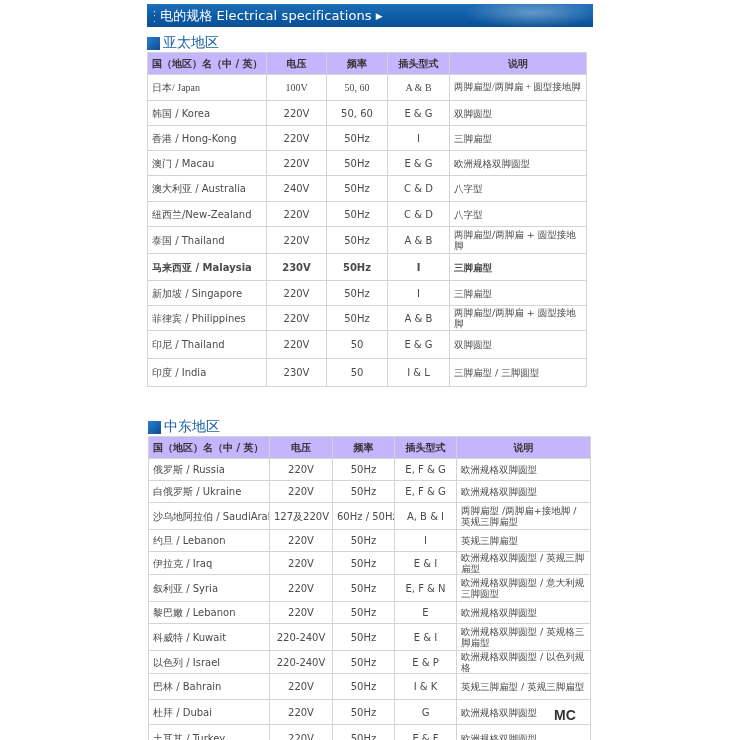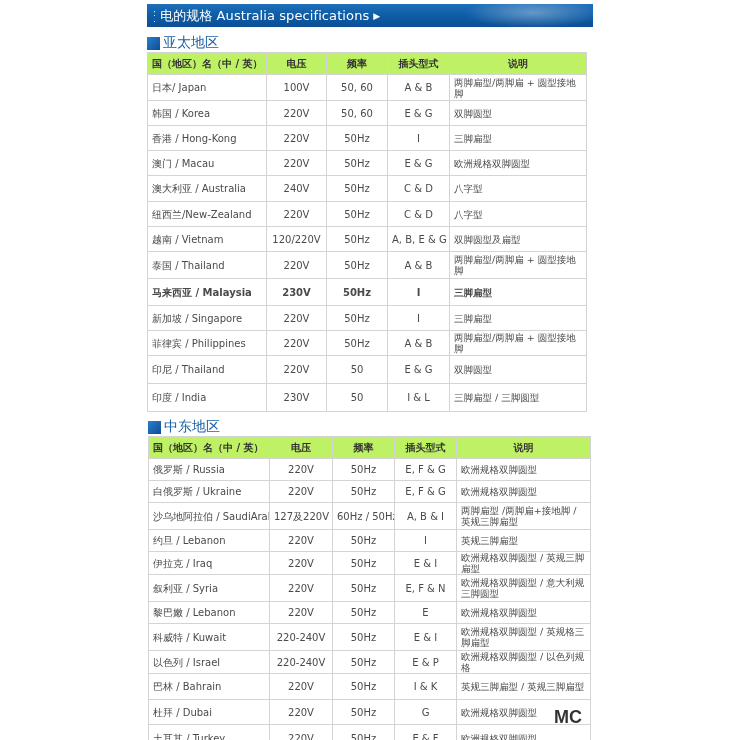--- a/index.html
+++ b/index.html
@@ -77,45 +77,45 @@
       border: 1px solid #d4d4d4;
       padding: 0 4px;
       white-space: nowrap;
       overflow: hidden;
       line-height: 11px;
     }
     table.spec th {
       font-weight: bold;
       color: #333;
       font-size: 10px;
-      background: #bef264;
+      background: #c4b5fd;
     }
     table.spec td.name { text-align: left; }
     table.spec td.center, table.spec th.center { text-align: center; }
     table.spec td.note { text-align: left; white-space: normal; font-size: 9.5px; }
     table.spec th.name { text-align: left; }
     .mc-mark {
       position: absolute;
       left: 554px;
       top: 707px;
       font-family: "Liberation Sans", sans-serif;
       font-weight: bold;
-      font-size: 18px;
+      font-size: 14px;
       color: #333;
     }
   </style>
 </head>
 <body>
 
 <div class="page">
 
   <div class="banner">
     <span class="dots">:<br>.</span>
     <span>电的规格</span>
-    <span style="margin-left:4px">Australia specifications</span>
+    <span style="margin-left:4px">Electrical specifications</span>
     <span class="arrow">▶</span>
   </div>
 
   <div class="section-title" style="left:147px; top:34px;">
     <span class="marker"></span>
     <span>亚太地区</span>
   </div>
 
   <table class="spec" id="table-asia" style="left:147px; top:52px; width:439px;">
     <colgroup>
@@ -128,21 +128,21 @@
     <thead>
       <tr style="height:22px">
         <th class="name">国（地区）名（中 / 英）</th>
         <th class="center">电压</th>
         <th class="center">频率</th>
         <th class="center">插头型式</th>
         <th class="center">说明</th>
       </tr>
     </thead>
     <tbody id="tbody-asia">
-        <tr style="height: 26px;">
+        <tr style="height: 26px; font-family: Liberation Serif, serif;">
           <td class="name">日本/ Japan</td>
           <td class="center">100V</td>
           <td class="center">50, 60</td>
           <td class="center">A &amp; B</td>
           <td class="note">两脚扁型/两脚扁 + 圆型接地脚</td>
         </tr>
         <tr style="height: 25px;">
           <td class="name">韩国 / Korea</td>
           <td class="center">220V</td>
           <td class="center">50, 60</td>
@@ -169,27 +169,20 @@
           <td class="center">50Hz</td>
           <td class="center">C &amp; D</td>
           <td class="note">八字型</td>
         </tr>
         <tr style="height: 25px;">
           <td class="name">纽西兰/New-Zealand</td>
           <td class="center">220V</td>
           <td class="center">50Hz</td>
           <td class="center">C &amp; D</td>
           <td class="note">八字型</td>
-        </tr>
-        <tr style="height: 25px;">
-          <td class="name">越南 / Vietnam</td>
-          <td class="center">120/220V</td>
-          <td class="center">50Hz</td>
-          <td class="center">A, B, E &amp; G</td>
-          <td class="note">双脚圆型及扁型</td>
         </tr>
         <tr style="height: 27px;">
           <td class="name">泰国 / Thailand</td>
           <td class="center">220V</td>
           <td class="center">50Hz</td>
           <td class="center">A &amp; B</td>
           <td class="note">两脚扁型/两脚扁 + 圆型接地脚</td>
         </tr>
         <tr style="height: 27px; font-weight: bold;">
           <td class="name">马来西亚 / Malaysia</td>

